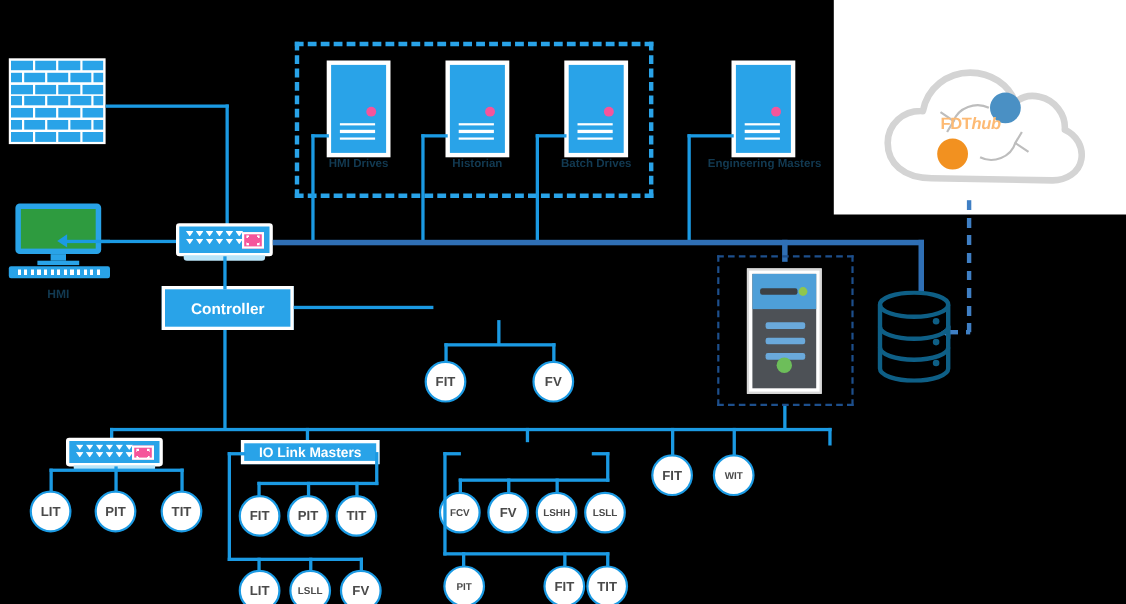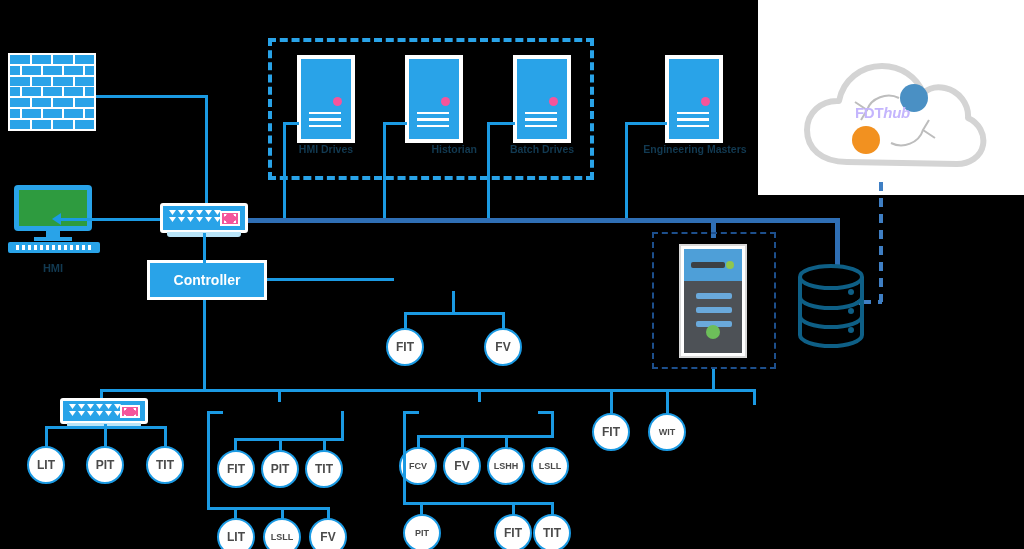--- a/index.html
+++ b/index.html
@@ -79,21 +79,21 @@
   #tower .top i{position:absolute;left:7px;top:13px;width:34px;height:6px;background:#3c4044;border-radius:2px;}
   #tower .top b{position:absolute;right:8px;top:12px;width:8px;height:8px;border-radius:50%;background:#8fc64e;}
   #tower .sl{position:absolute;left:12px;width:36px;height:6px;background:#6aa9db;border-radius:2px;}
   #tower .led{position:absolute;left:22px;bottom:14px;width:14px;height:14px;border-radius:50%;background:#6dbe5a;}
   
   #db{left:797px;top:264px;width:68px;height:84px;}
   #db svg{display:block;}
   
   #cloud{left:795px;top:50px;width:192px;height:135px;}
   #fdt{position:absolute;left:855px;top:104px;font-size:15px;letter-spacing:-.3px;
-       color:#c4b5fd;font-weight:bold;}
+       color:#fdba74;font-weight:bold;}
   #fdt em{font-style:italic;font-weight:bold;}
   .cdot{position:absolute;border-radius:50%;}
   
   .vdash{position:absolute;width:4px;
        background:repeating-linear-gradient(to bottom,#3f7fc4 0 9px,transparent 9px 16px);}
   .hdash{position:absolute;height:4px;
        background:repeating-linear-gradient(to right,#3f7fc4 0 9px,transparent 9px 16px);}
 </style>
 </head>
 <body>
@@ -226,21 +226,21 @@
   <div class="srv" style="left:405px;top:55px;">
     <div class="body">
         <div class="dot"></div>
       <div class="bars">
           <i></i>
           <i></i>
           <i></i>
         </div>
       </div>
   </div>
-  <div class="srvlbl" style="left:391px;top:143px;width:86px;text-align:right;">Historian</div>
+  <div class="srvlbl" style="left:391px;top:143px;width:86px;">Historian</div>
 
   <div class="srv" style="left:513px;top:55px;">
     <div class="body">
         <div class="dot"></div>
       <div class="bars">
           <i></i>
           <i></i>
           <i></i>
         </div>
       </div>
@@ -340,20 +340,23 @@
   </div>
   <div class="ln" style="left:45px;top:426px;width:122px;height:3px;"></div>
   <div class="ln" style="left:45px;top:426px;width:3px;height:22px;"></div>
   <div class="ln" style="left:104px;top:424px;width:3px;height:24px;"></div>
   <div class="ln" style="left:164px;top:426px;width:3px;height:22px;"></div>
   <div class="ic" style="left:27px;top:446px;">LIT</div>
   <div class="ic" style="left:86px;top:446px;">PIT</div>
   <div class="ic" style="left:146px;top:446px;">TIT</div>
 
   <div class="ln" style="left:278px;top:389px;width:3px;height:13px;"></div>
+  <div class="bx" style="left:219px;top:400px;width:126px;height:22px;font-size:12.5px;">
+    <span>IO Link Masters</span>
+  </div>
 
   <div class="ln" style="left:341px;top:411px;width:3px;height:30px;"></div>
   <div class="ln" style="left:234px;top:438px;width:110px;height:3px;"></div>
   <div class="ln" style="left:234px;top:438px;width:3px;height:14px;"></div>
   <div class="ln" style="left:279px;top:438px;width:3px;height:14px;"></div>
   <div class="ln" style="left:323px;top:438px;width:3px;height:14px;"></div>
   <div class="ic" style="left:217px;top:450px;">FIT</div>
   <div class="ic" style="left:261px;top:450px;">PIT</div>
   <div class="ic" style="left:305px;top:450px;">TIT</div>
 

